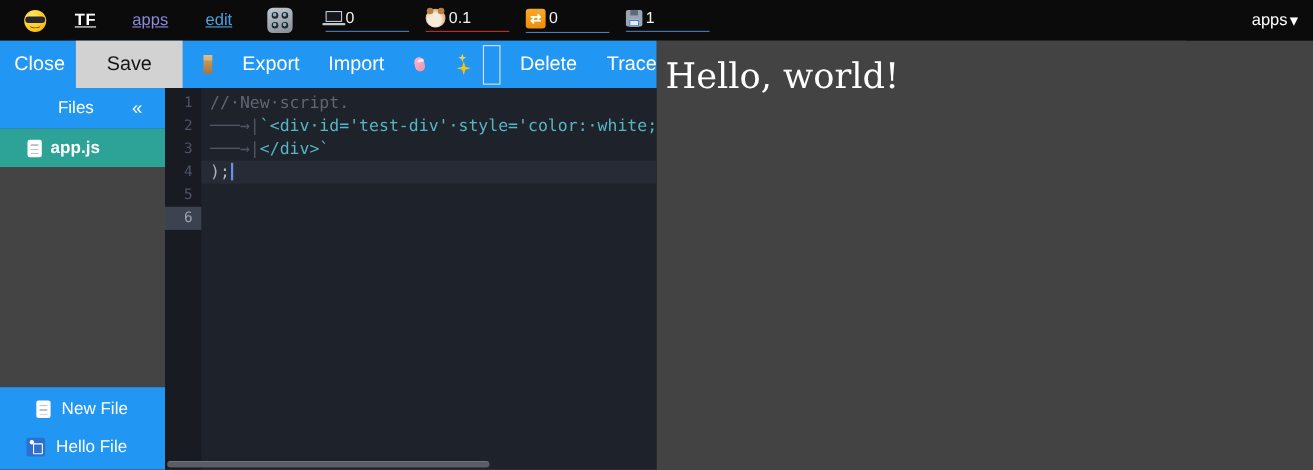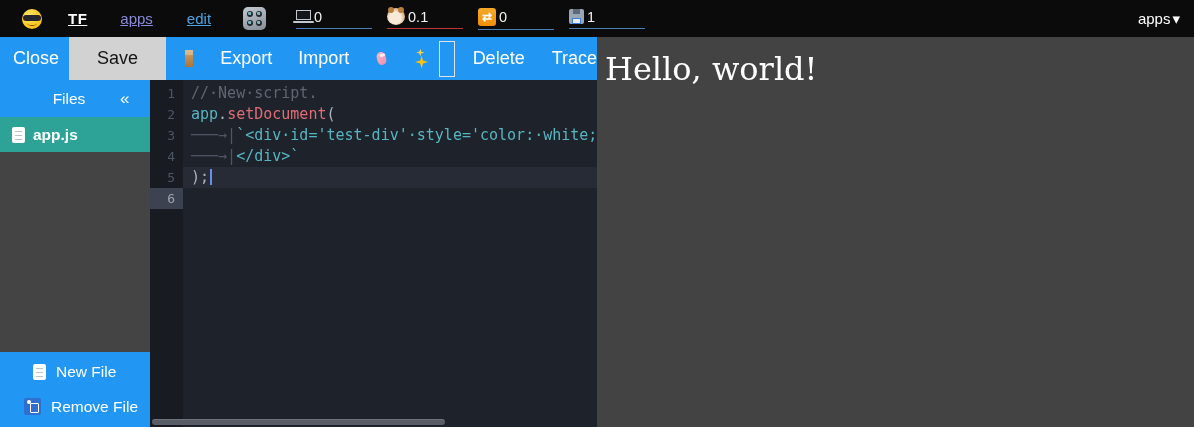--- a/index.html
+++ b/index.html
@@ -75,21 +75,21 @@
   .preview { position:absolute; left:597px; top:37px; width:481px; height:390px; background:#434343; }
   .preview-text { position:absolute; left:8px; top:13px; color:#ffffff;
                   font-family:"DejaVu Serif", serif; font-size:32px; }
 
   
   .sb-header { position:absolute; left:0; top:80px; width:150px; height:37px; background:#2196f3;
                display:flex; align-items:center; color:#fff; font-size:15.5px; }
   .sb-header .title { flex:1; text-align:center; padding-left:18px; }
   .sb-collapse { width:30px; cursor:pointer; font-size:17px; }
   .file-row { position:absolute; left:0; top:117px; width:150px; height:35px; background:#2da398;
-              display:flex; align-items:center; gap:8px; padding-left:12px; color:#fff;
+              display:flex; align-items:center; gap:8px; padding-left:25px; color:#fff;
               font-size:15.5px; font-weight:bold; cursor:pointer; }
   .sb-body { position:absolute; left:0; top:152px; width:150px; height:200px; background:#444444; }
   .sb-bottom { position:absolute; left:0; top:352px; width:150px; height:75px; background:#2196f3;
                display:flex; flex-direction:column; justify-content:space-evenly; }
   .sb-action { display:flex; align-items:center; gap:10px; color:#fff; font-size:15.5px; cursor:pointer; height:28px; }
   .sb-action.new { padding-left:33px; }
   .sb-action.remove { padding-left:24px; }
   .icon-doc { width:13px; height:16px; background:#fff; border-radius:2px; position:relative; flex:0 0 auto; }
   .icon-doc::before { content:""; position:absolute; top:4px; left:3px; width:7px; height:9px;
        background:repeating-linear-gradient(#b9c3cf 0 1.5px, transparent 1.5px 4px); }
@@ -181,36 +181,35 @@
     <span>app.js</span>
   </div>
   <div class="sb-body"></div>
   <div class="sb-bottom">
     <div class="sb-action new">
       <div class="icon-doc"></div>
       <span>New File</span>
     </div>
     <div class="sb-action remove">
       <div class="icon-litter"></div>
-      <span>Remove File</span>
+      <span>Hello File</span>
     </div>
   </div>
 
   <div class="editor">
     <div class="gutter">
         <div class="ln">1</div>
         <div class="ln">2</div>
         <div class="ln">3</div>
         <div class="ln">4</div>
         <div class="ln">5</div>
         <div class="ln active">6</div>
       </div>
     <div class="code">
         <div class="code-row"><span style="color: rgb(95, 102, 114);">//·New·script.</span></div>
-        <div class="code-row"><span style="color: rgb(86, 182, 194);">app</span><span style="color: rgb(171, 178, 191);">.</span><span style="color: rgb(224, 108, 117);">setDocument</span><span style="color: rgb(171, 178, 191);">(</span></div>
         <div class="code-row"><span style="color: rgb(79, 86, 102);">───→|</span><span style="color: rgb(86, 182, 194);">`&lt;div·id='test-div'·style='color:·white;·f</span></div>
         <div class="code-row"><span style="color: rgb(79, 86, 102);">───→|</span><span style="color: rgb(86, 182, 194);">&lt;/div&gt;`</span></div>
         <div class="code-row active"><span style="color: rgb(171, 178, 191);">);</span><span class="cursor"></span></div>
       </div>
     <div class="hscroll"></div>
   </div>
 
 </div>
 
 </body></html>

